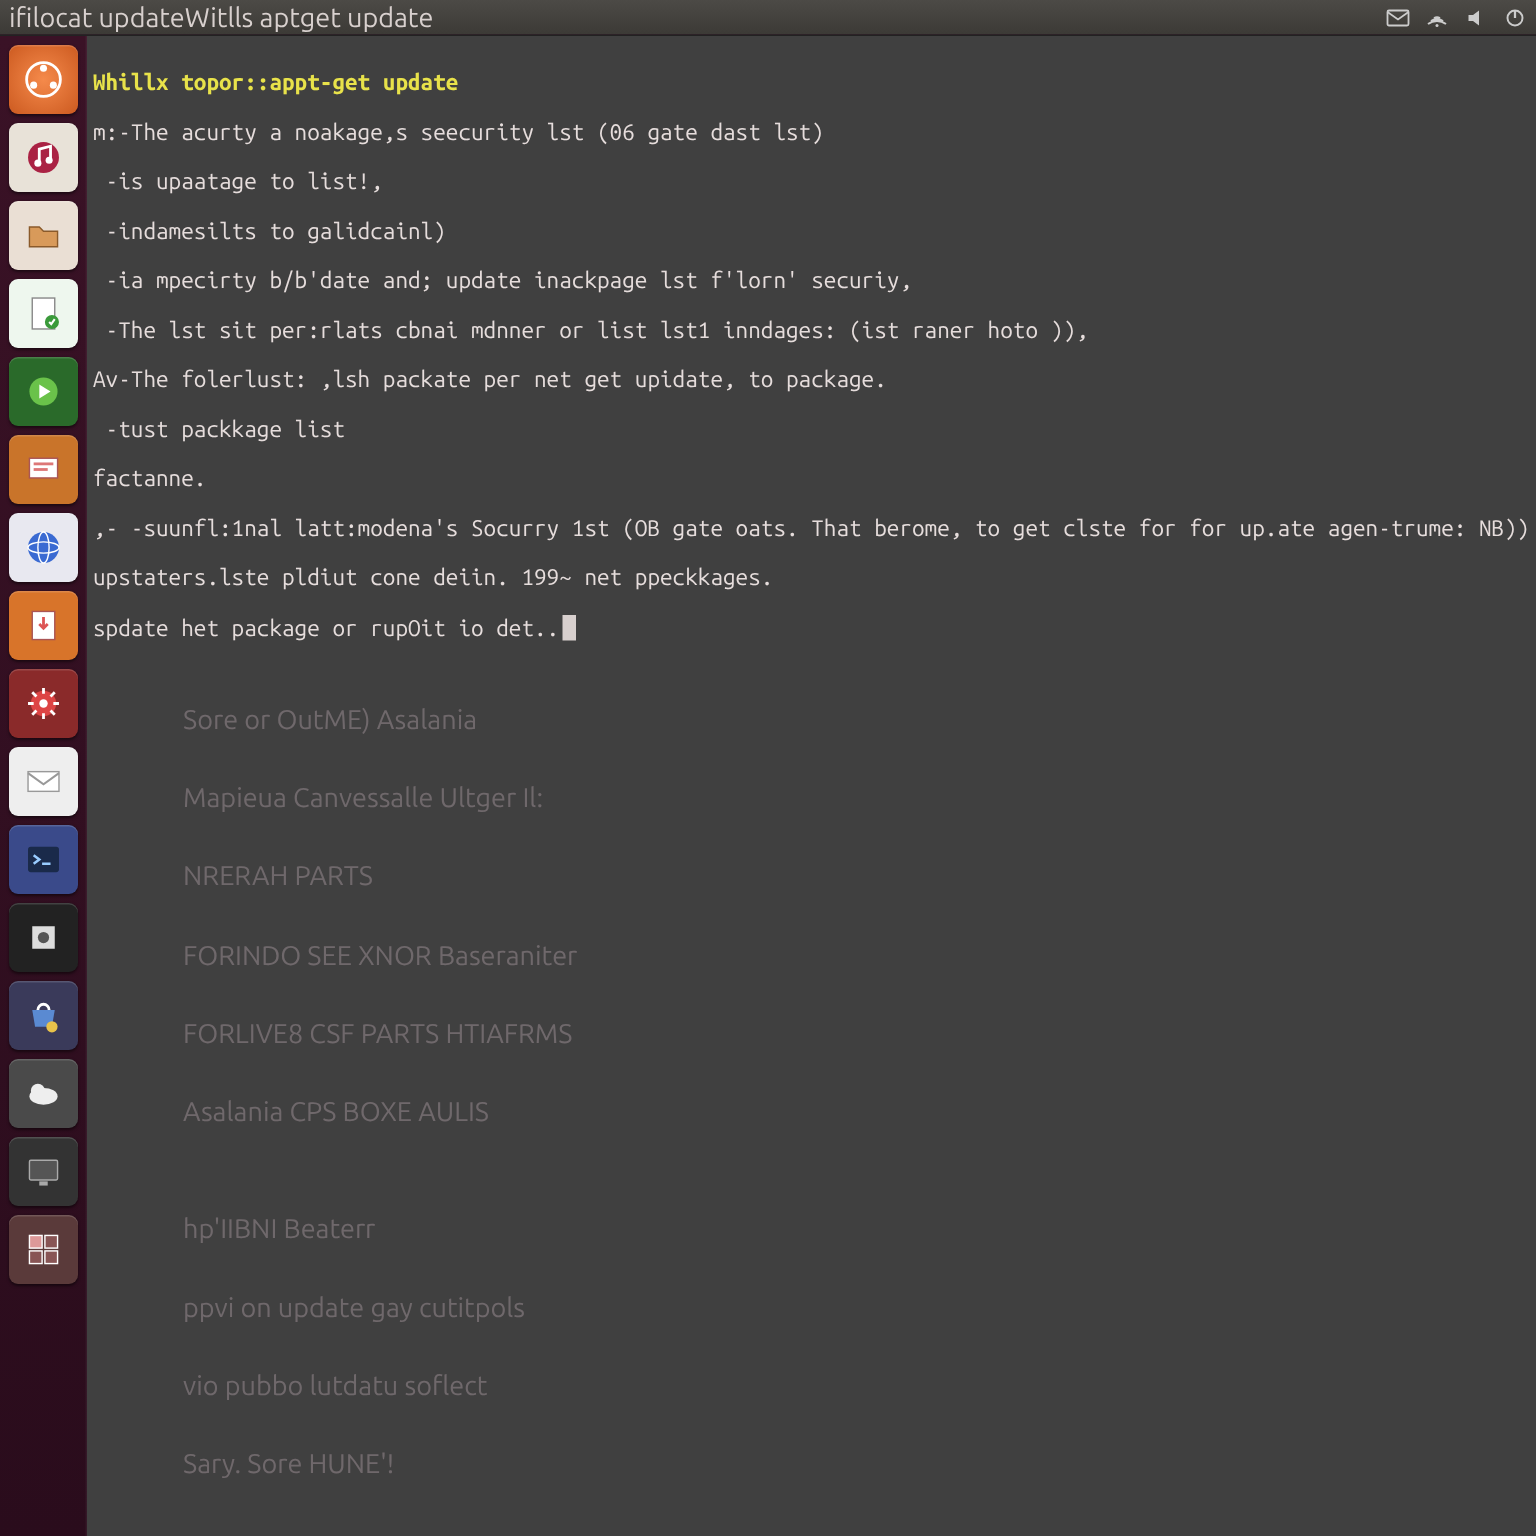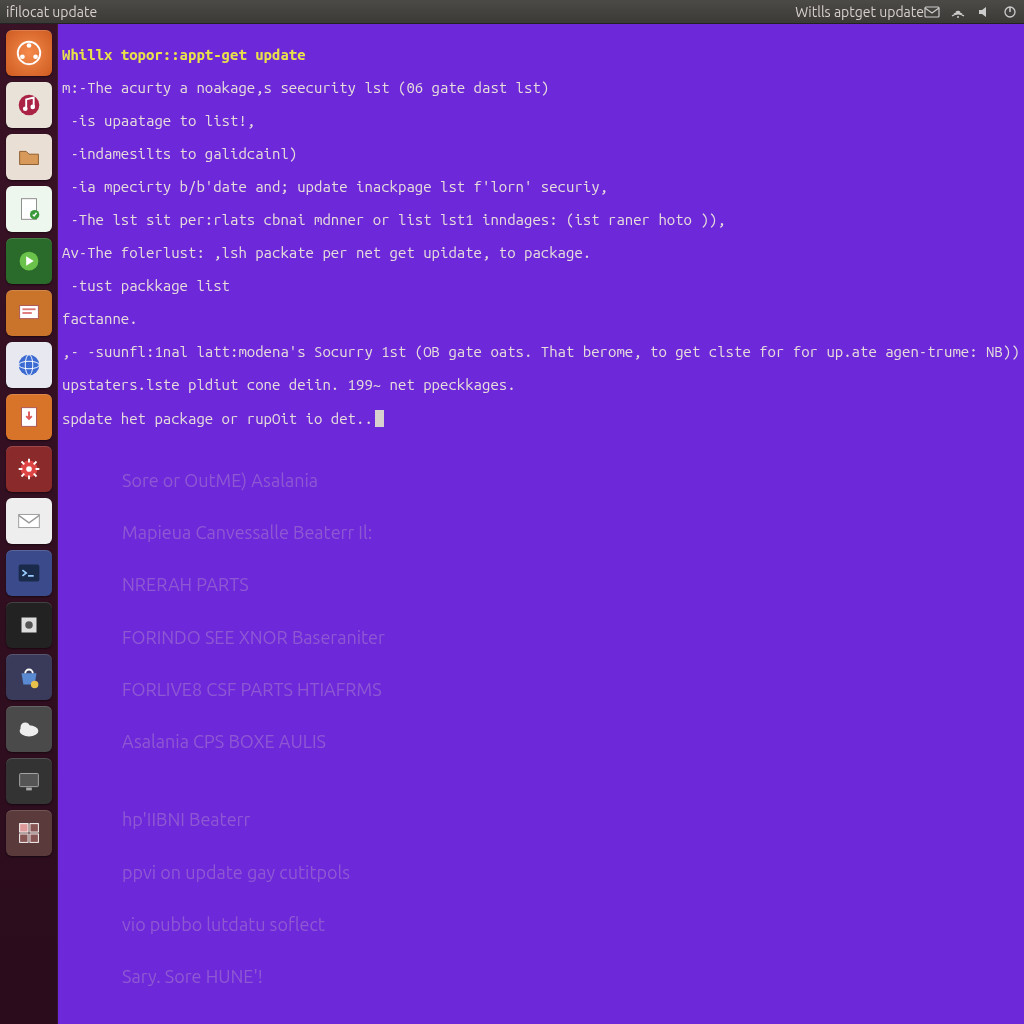--- a/index.html
+++ b/index.html
@@ -6,26 +6,26 @@
     html, body { width: 1024px; height: 1024px; overflow: hidden; font-family: "Ubuntu Mono", "DejaVu Sans Mono", monospace; }
     body { background: #300a24; color: #d8d0ce; }
     
     .topbar {
       height: 24px;
       background: linear-gradient(#4c4a46, #3c3a36);
       display: flex;
       align-items: center;
       color: #d8d0ce;
       font-family: Ubuntu, sans-serif;
-      font-size: 14px;
+      font-size: 18px;
       padding: 0 6px;
       border-bottom: 1px solid #222;
     }
     .topbar .left { flex: 0 0 auto; }
-    .topbar .center { flex: 1; text-align: right; }
+    .topbar .center { flex: 1; text-align: left; }
     .topbar .right { flex: 0 0 auto; display: flex; gap: 10px; }
     .ticon { width: 16px; height: 16px; display: inline-block; }
     
     .launcher {
       position: absolute;
       left: 0; top: 24px; bottom: 0;
       width: 58px;
       background: linear-gradient(#3a1226, #2a0c1c);
       border-right: 1px solid rgba(255,255,255,.05);
       display: flex;
@@ -41,21 +41,21 @@
       display: flex; align-items: center; justify-content: center;
       box-shadow: inset 0 1px 0 rgba(255,255,255,.15), 0 1px 2px rgba(0,0,0,.5);
       cursor: pointer;
       font-size: 22px;
     }
     .launcher .app svg { width: 30px; height: 30px; }
     
     .terminal {
       position: absolute;
       left: 58px; right: 0; top: 24px; bottom: 0;
-      background: #6d28d9;
+      background: #404040;
       padding: 6px 4px;
       font-size: 15px;
       line-height: 1.1;
       white-space: pre-wrap;
       color: #e6dddc;
     }
     .prompt { color: #e8e24a; font-weight: bold; }
     .cursor {
       display: inline-block; width: 9px; height: 17px;
       background: #d8d0ce; vertical-align: -3px; margin-left: 2px;
@@ -226,21 +226,21 @@
 <span>
 factanne.</span>
 <span>
 ,- -suunfl:1nal latt:modena's Socurry 1st (OB gate oats. That berome, to get clste for for up.ate agen-trume: NB))</span>
 <span>
 upstaters.lste pldiut cone deiin. 199~ net ppeckkages.</span>
 <span>
 spdate het package or rupOit io det..</span><span class="cursor"></span>
 <div class="bg-block">
 <span class="line">Sore or OutME) Asalania</span>
-<span class="line">Mapieua Canvessalle Beaterr Il:</span>
+<span class="line">Mapieua Canvessalle Ultger Il:</span>
 <span class="line">NRERAH PARTS</span>
 <span class="line">FORINDO SEE XNOR Baseraniter</span>
 <span class="line">FORLIVE8 CSF PARTS HTIAFRMS</span>
 <span class="line">Asalania CPS BOXE AULIS</span>
 <span class="line"></span>
 <span class="line">hp'IIBNI Beaterr</span>
 <span class="line">ppvi on update gay cutitpols</span>
 <span class="line">vio pubbo lutdatu soflect</span>
 <span class="line">Sary. Sore HUNE'!</span>
 <span class="line"></span>

